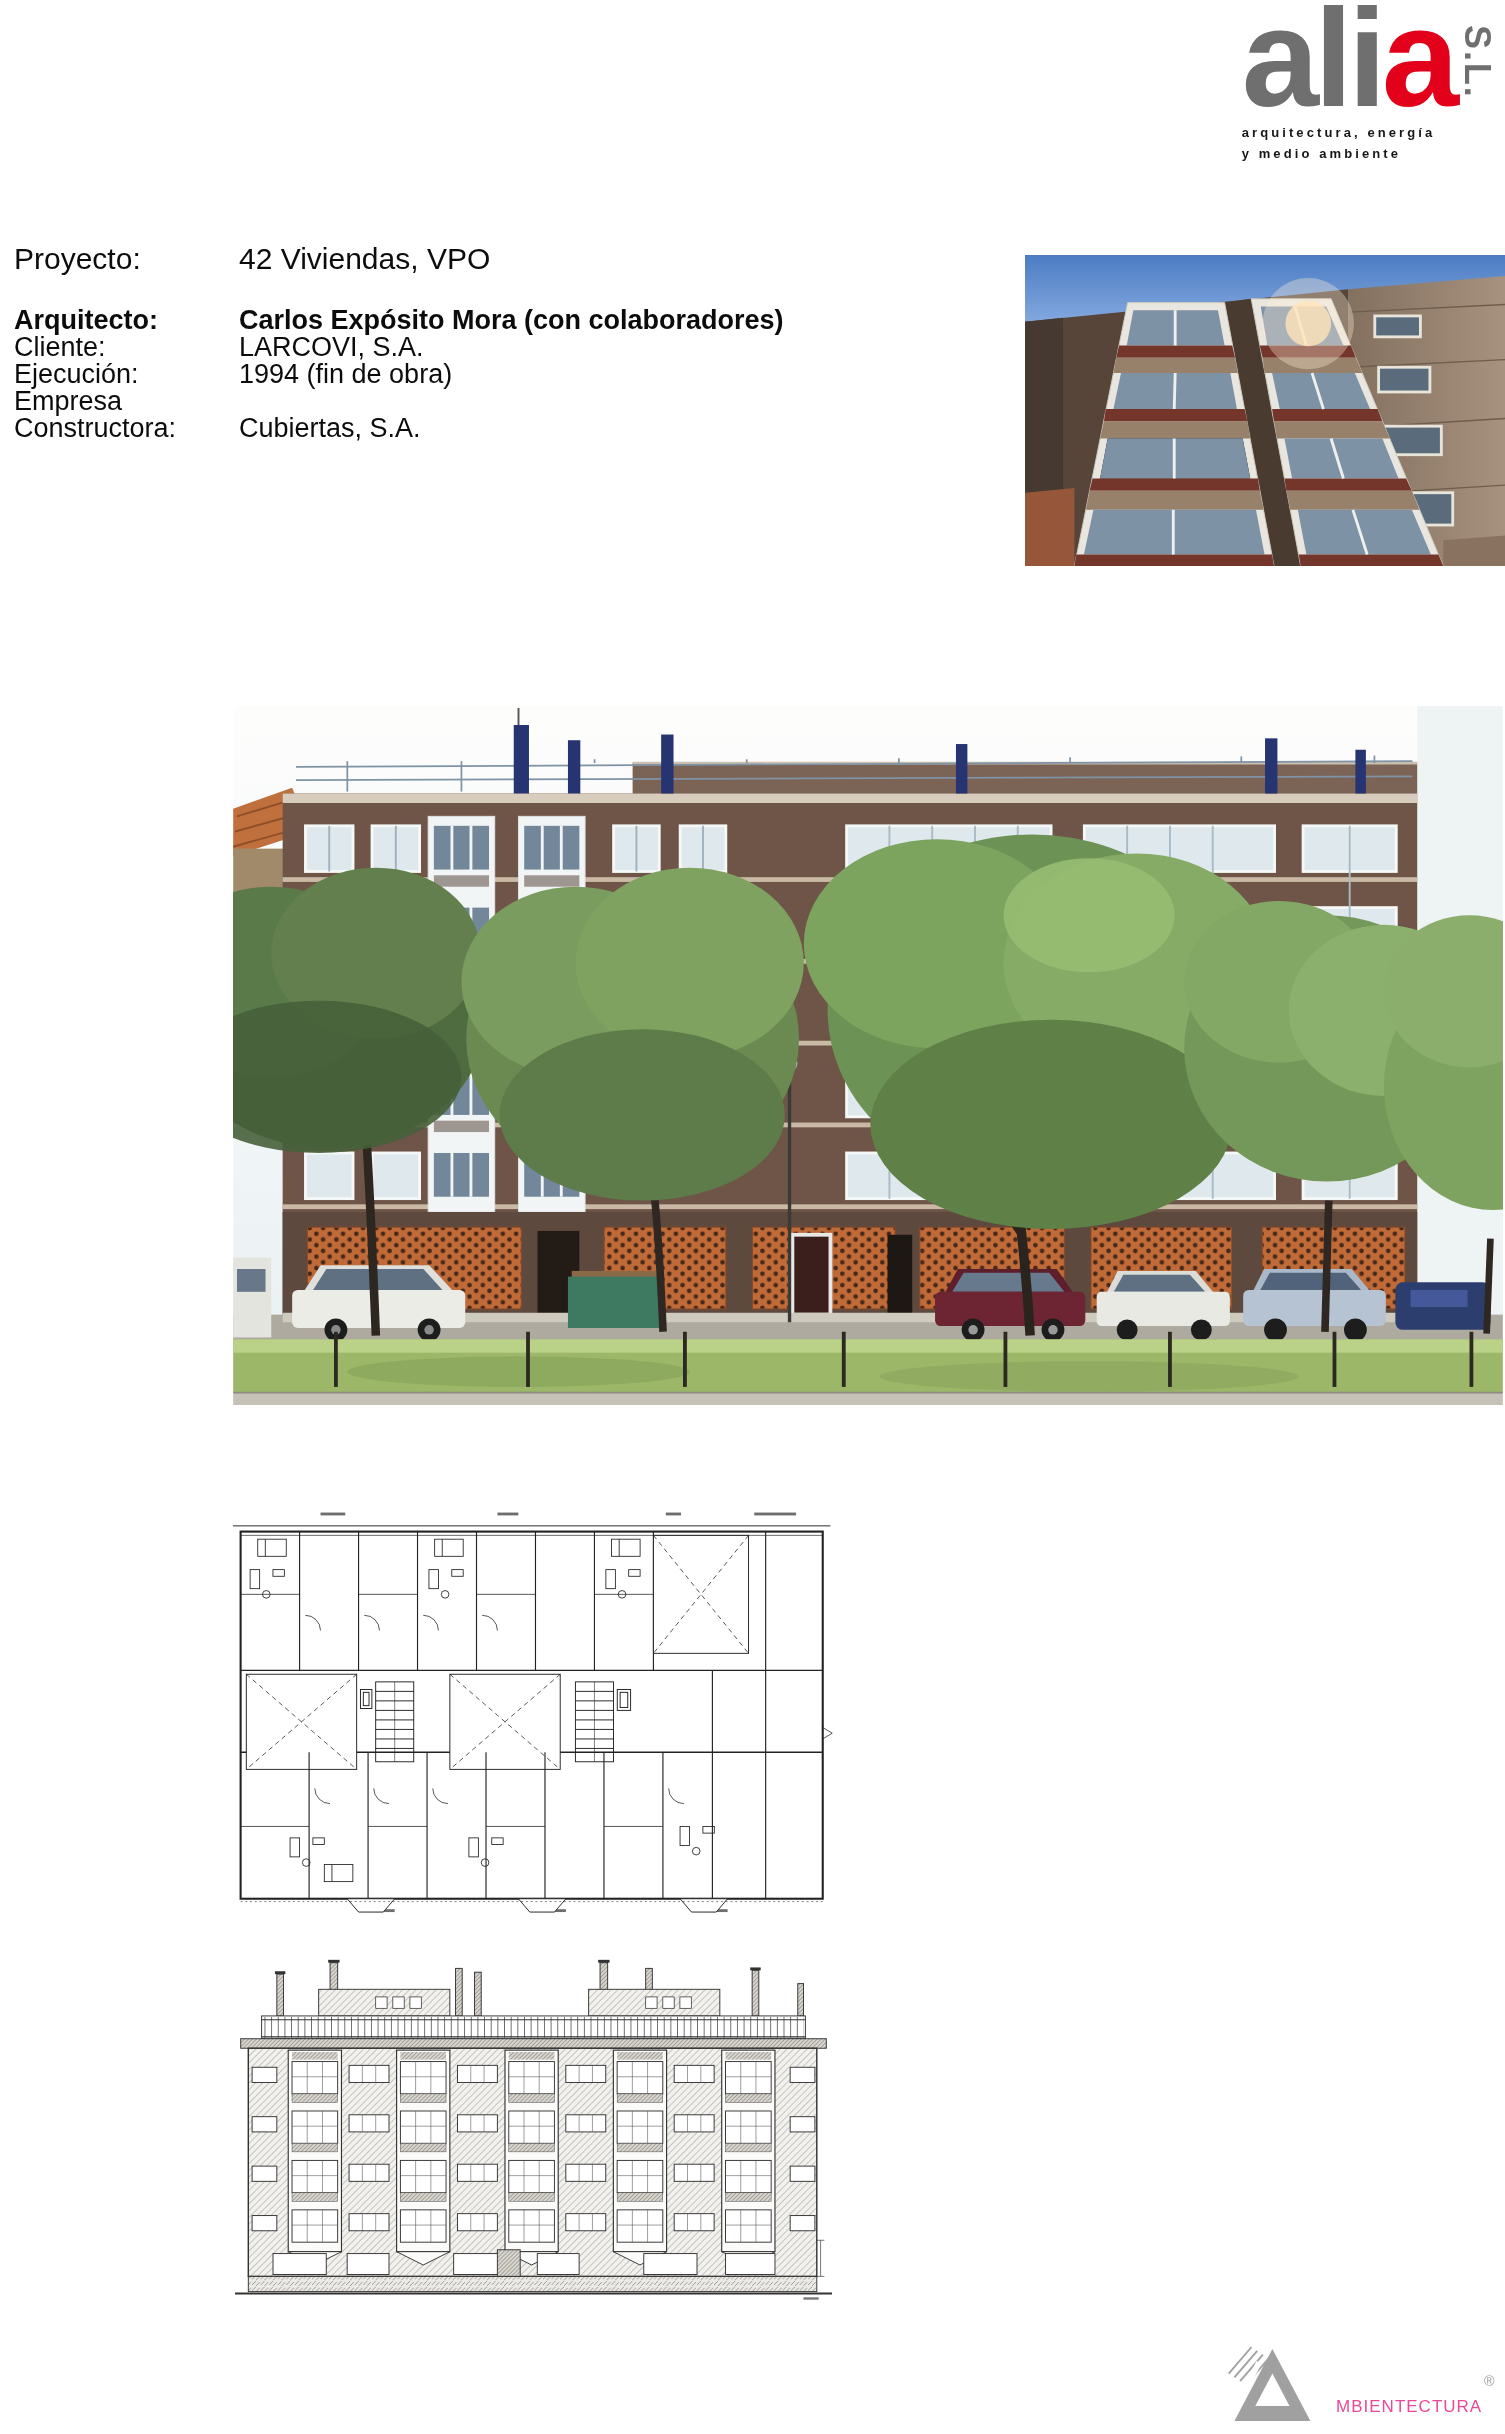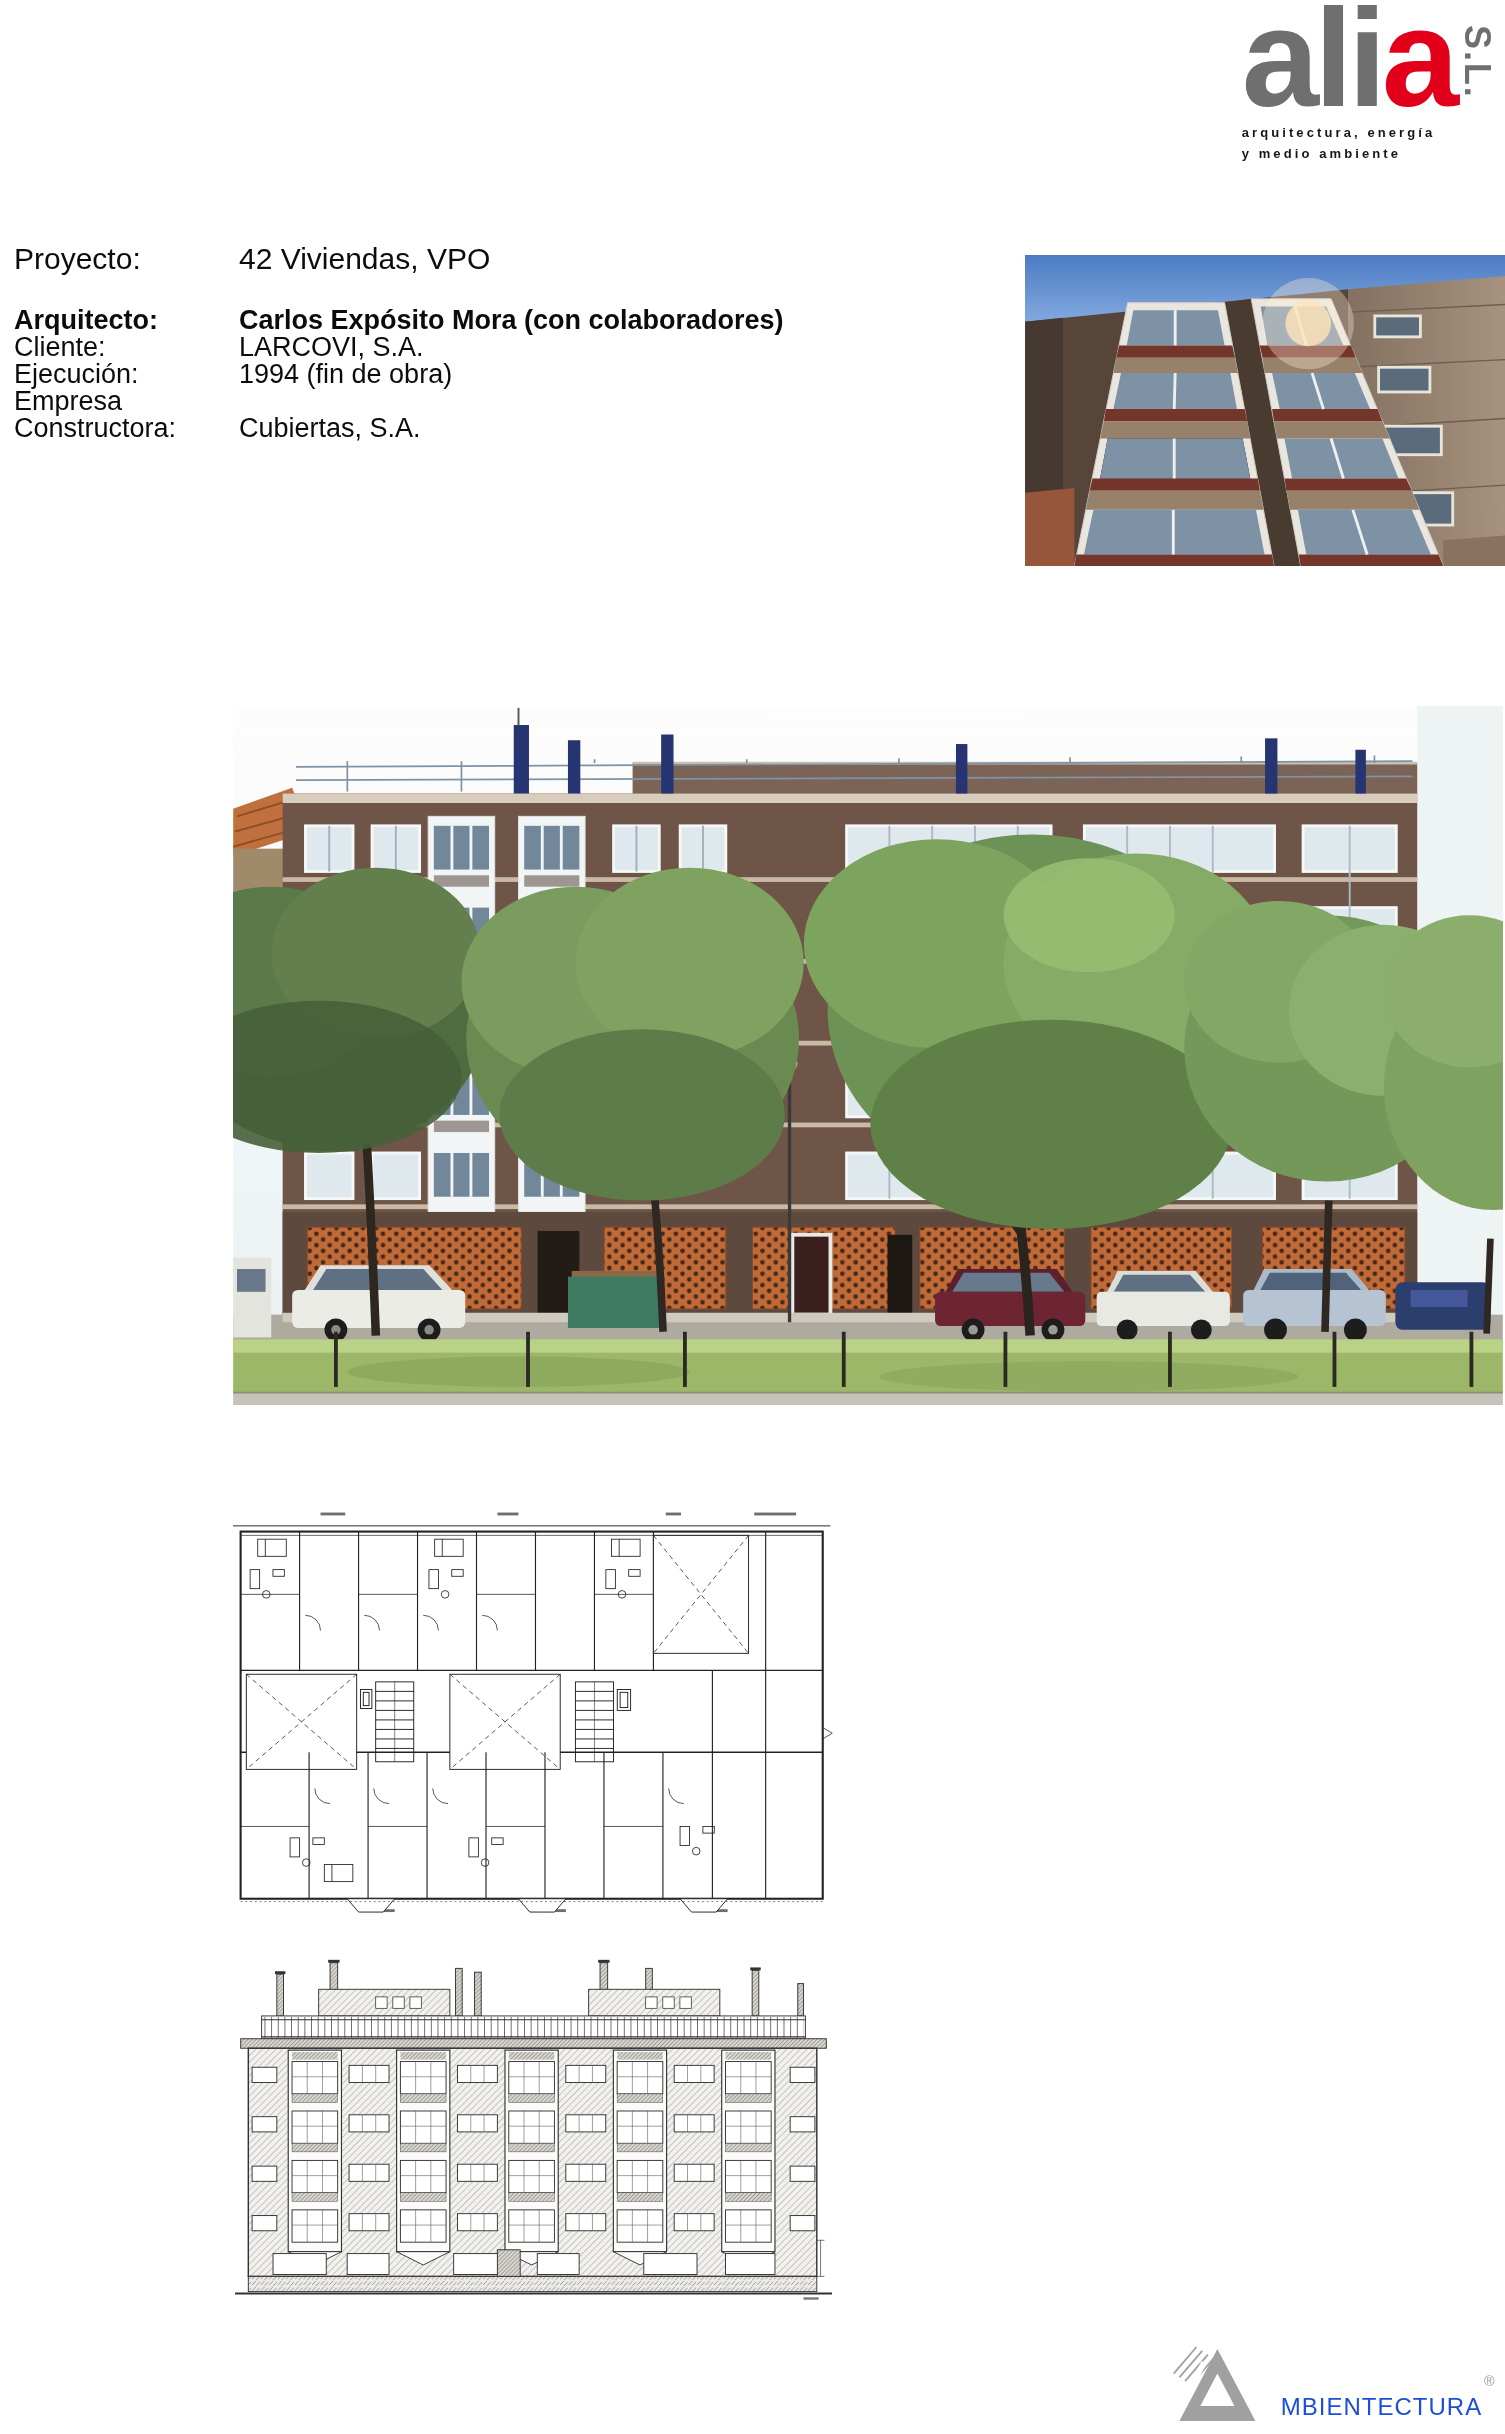--- a/index.html
+++ b/index.html
@@ -20,21 +20,21 @@
   .proj-title{font-size:30px;line-height:36px;margin-bottom:30px;}
   .proj-title .plabel{font-size:30px;}
   .plabel{display:inline-block;width:225px;vertical-align:top;}
   .proj-row{font-size:27px;line-height:27px;}
   .proj-row.bold{font-weight:bold;}
   
   .fig{position:absolute;}
   .fig svg{display:block;}
   
   .amb-logo{position:absolute;right:11.4px;top:2345px;display:flex;align-items:flex-end;}
-  .amb-text{font-size:24px;color:#1d4ed8;letter-spacing:1px;line-height:24px;margin-left:18px;margin-bottom:5.7px;white-space:nowrap;}
+  .amb-text{font-size:17px;color:#ec4899;letter-spacing:1px;line-height:24px;margin-left:18px;margin-bottom:5.7px;white-space:nowrap;}
   .amb-reg{font-size:14.3px;color:#9b9b9b;position:relative;top:-36px;margin-left:1.9px;}
 </style>
 </head>
 <body>
 
 <div class="alia-logo">
   <div class="alia-col">
     <div class="alia-name"><span class="g">ali</span><span class="red">a</span></div>
     <div class="alia-tag">
       <div>arquitectura, energía</div>

